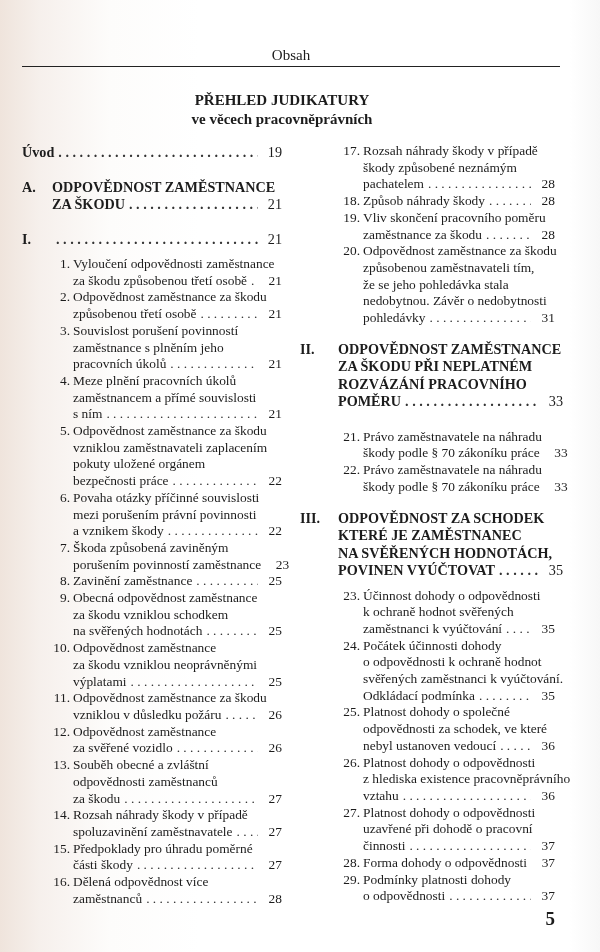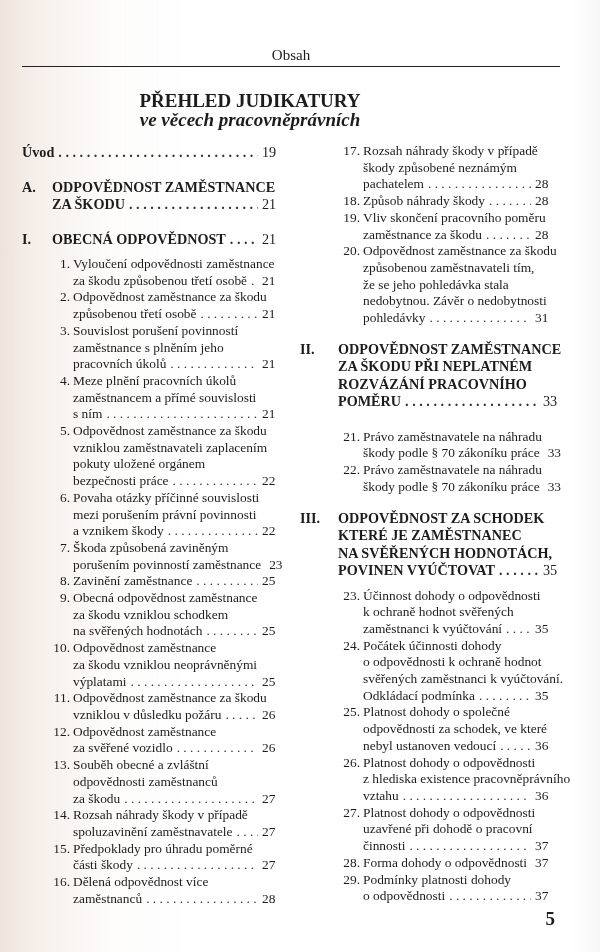--- a/index.html
+++ b/index.html
@@ -13,35 +13,35 @@
   .running-head {
     position: absolute; left: 22px; top: 46px; width: 538px;
     text-align: center; font-size: 15px; line-height: 18px;
   }
   .head-rule {
     position: absolute; left: 22px; top: 66px; width: 538px; height: 0;
     border-top: 1.4px solid #222;
   }
   .title {
     position: absolute; left: 0; width: 500px; text-align: center;
-    font-weight: bold; font-size: 19px; line-height: 19px;
+    font-weight: bold; font-size: 15px; line-height: 19px; padding-left: 32px;
   }
   .title.t1 { top: 91px; }
-  .title.t2 { top: 110px; font-style: italic; }
+  .title.t2 { top: 110px; }
 
   .col { position: absolute; font-size: 13.4px; line-height: 16.7px; }
   .col.left { left: 22px; top: 144px; width: 260px; }
   .col.right { left: 330px; top: 143px; width: 225px; }
 
   .entry { position: relative; }
   .line { display: flex; align-items: baseline; white-space: nowrap; }
   .line .txt { white-space: nowrap; }
   .dots { flex: 1; overflow: hidden; white-space: nowrap; letter-spacing: 2.3px; margin: 0 4px; color:#333; }
   .dots::before { content: ". . . . . . . . . . . . . . . . . . . . . . . . . . . . . . . . . . . . . . . . . . . . . . . . . . . . . . . . . . . . . . . . . . . . . . . . . . . . . . . ."; letter-spacing: 0; }
-  .pg { min-width: 20px; text-align: left; }
+  .pg { min-width: 20px; text-align: right; }
 
   .sec { font-weight: bold; font-size: 14.2px; line-height: 17.5px; }
   .sec .num { position: absolute; left: 0; top: 0; }
   .sec .body { margin-left: 30px; }
   .sec .body .line .pg { font-weight: normal; }
 
   .item { display: flex; }
   .item .inum { width: 30px; text-align: right; padding-right: 3px; flex: none; margin-left: 0; }
   .item .ibody { flex: 1; min-width: 0; }
   .left .item { margin-left: 18px; }
@@ -78,21 +78,20 @@
           <span class="txt">ZA ŠKODU</span>
           <span class="dots"></span>
           <span class="pg">21</span>
         </div>
       </div>
     </div>
     <div class="entry sec" style="margin-top: 17px; margin-bottom: 8px;">
       <span class="num">I.</span>
       <div class="body">
         <div class="line">
-          <span class="txt">OBECNÁ ODPOVĚDNOST</span>
           <span class="dots"></span>
           <span class="pg">21</span>
         </div>
       </div>
     </div>
     <div class="entry item">
       <span class="inum">1.</span>
       <div class="ibody">
         <div class="line">
           <span class="txt">Vyloučení odpovědnosti zaměstnance</span>

